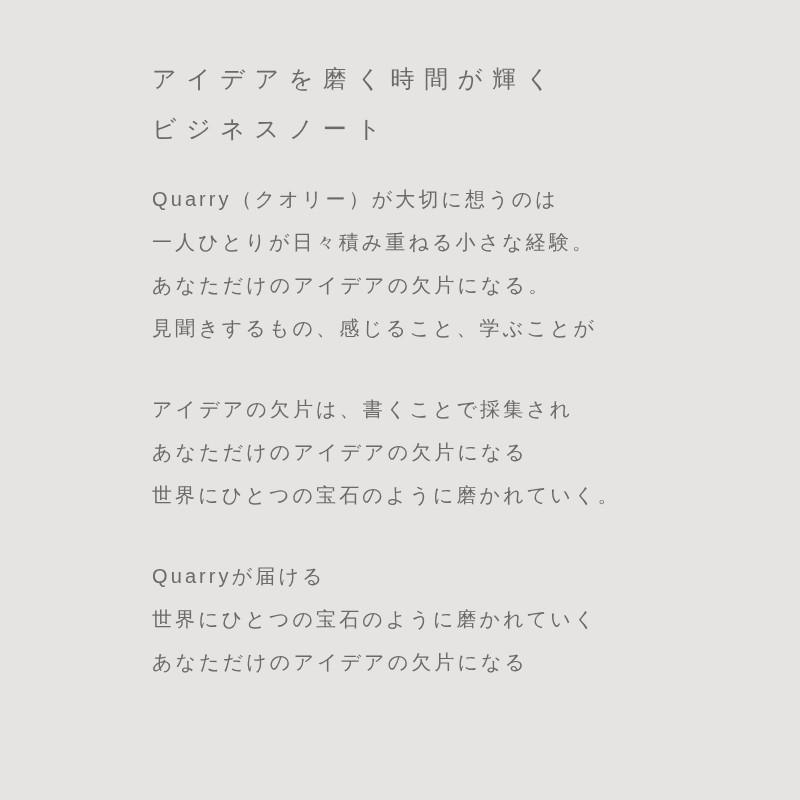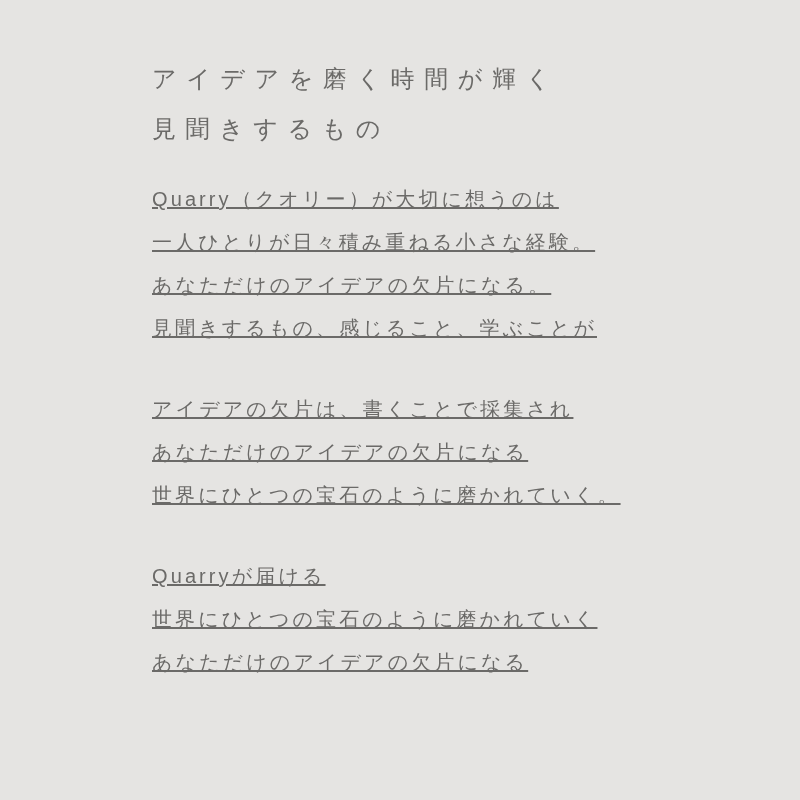--- a/index.html
+++ b/index.html
@@ -27,34 +27,33 @@
     letter-spacing: 0.40em;
     margin: 0 0 24px 0;
     white-space: nowrap;
   }
   .para {
     font-size: 20px;
     font-weight: 300;
     line-height: 43px;
     letter-spacing: 0.155em;
     margin: 0 0 38px 0;
-    text-decoration: underline;
   }
   .line {
     white-space: nowrap;
   }
 </style>
 </head>
 <body>
 
 <div class="page">
 
   <h1 class="heading">
     <div class="line">アイデアを磨く時間が輝く</div>
-    <div class="line">見聞きするもの</div>
+    <div class="line">ビジネスノート</div>
   </h1>
 
   <div class="para">
     <div class="line">Quarry（クオリー）が大切に想うのは</div>
     <div class="line">一人ひとりが日々積み重ねる小さな経験。</div>
     <div class="line">あなただけのアイデアの欠片になる。</div>
     <div class="line">見聞きするもの、感じること、学ぶことが</div>
   </div>
 
   <div class="para">

